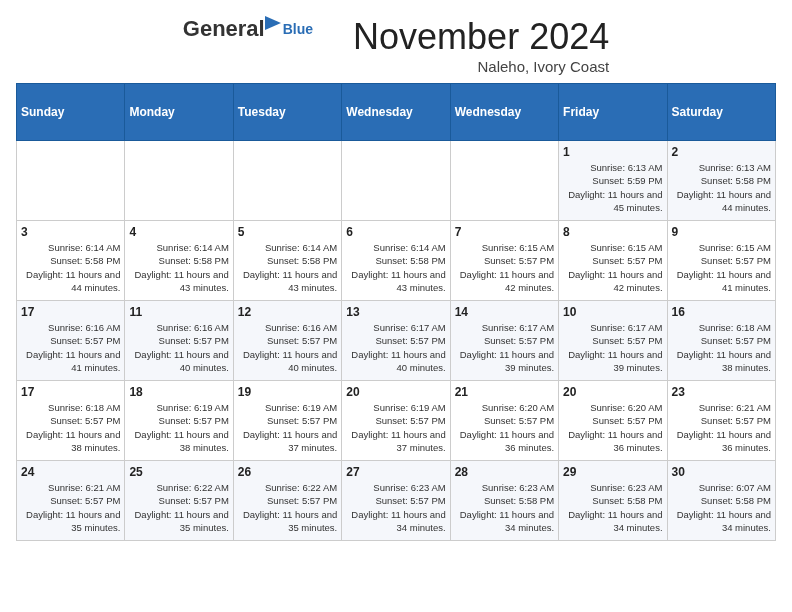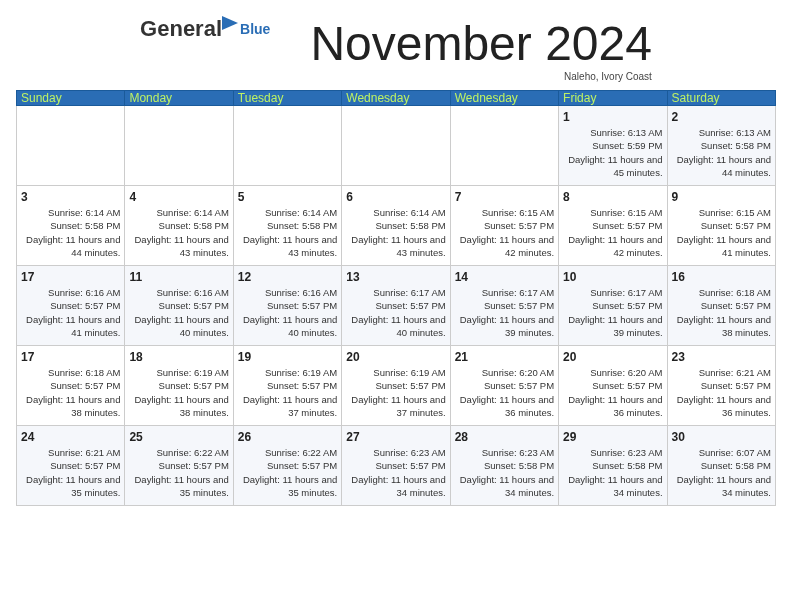--- a/index.html
+++ b/index.html
@@ -18,40 +18,40 @@
     }
     .logo {
       display: flex;
       flex-direction: column;
       align-items: flex-start;
     }
     .title-block {
       text-align: right;
     }
     .month-title {
-      font-size: 48px;
+      font-size: 36px;
       font-weight: normal;
       color: #222;
       margin-left: 40px;
     }
     .location {
-      font-size: 10px;
+      font-size: 15px;
       color: #444;
     }
     table {
       width: 100%;
       border-collapse: collapse;
       table-layout: fixed;
     }
     thead th {
       background: #2a6db5;
-      color: #bef264;
+      color: #ffffff;
       font-size: 12px;
-      font-weight: normal;
-      padding: 0 4px;
+      font-weight: bold;
+      padding: 21px 4px;
       text-align: left;
       border: 1px solid #1a5a9a;
     }
     tbody td {
       border: 1px solid #ccc;
       vertical-align: top;
       padding: 4px;
       font-size: 10px;
       color: #333;
       height: 80px;

